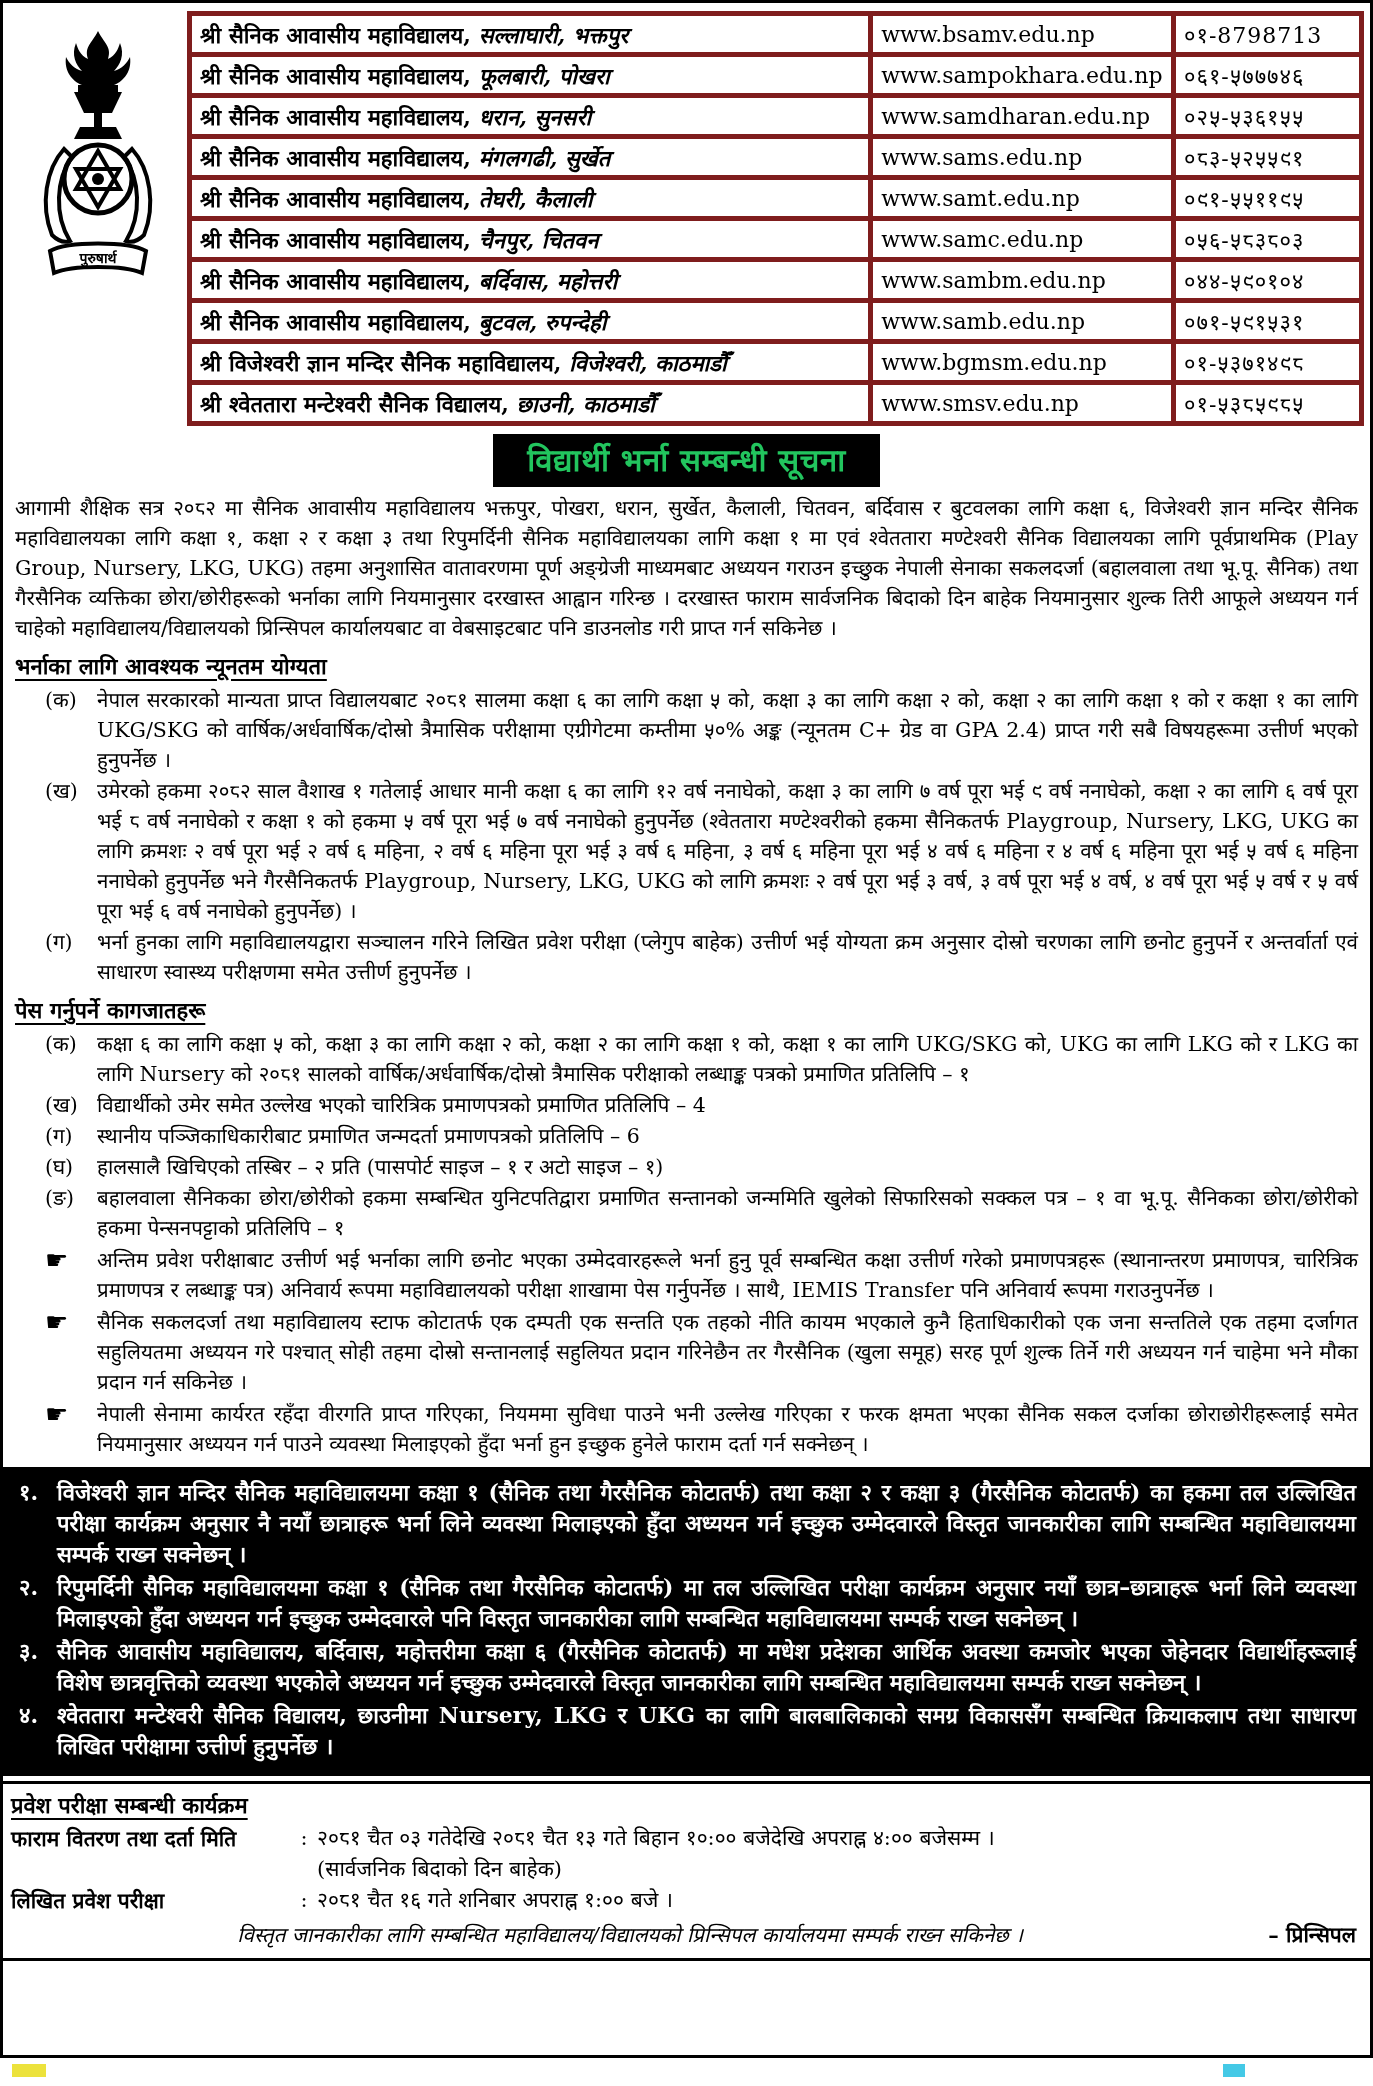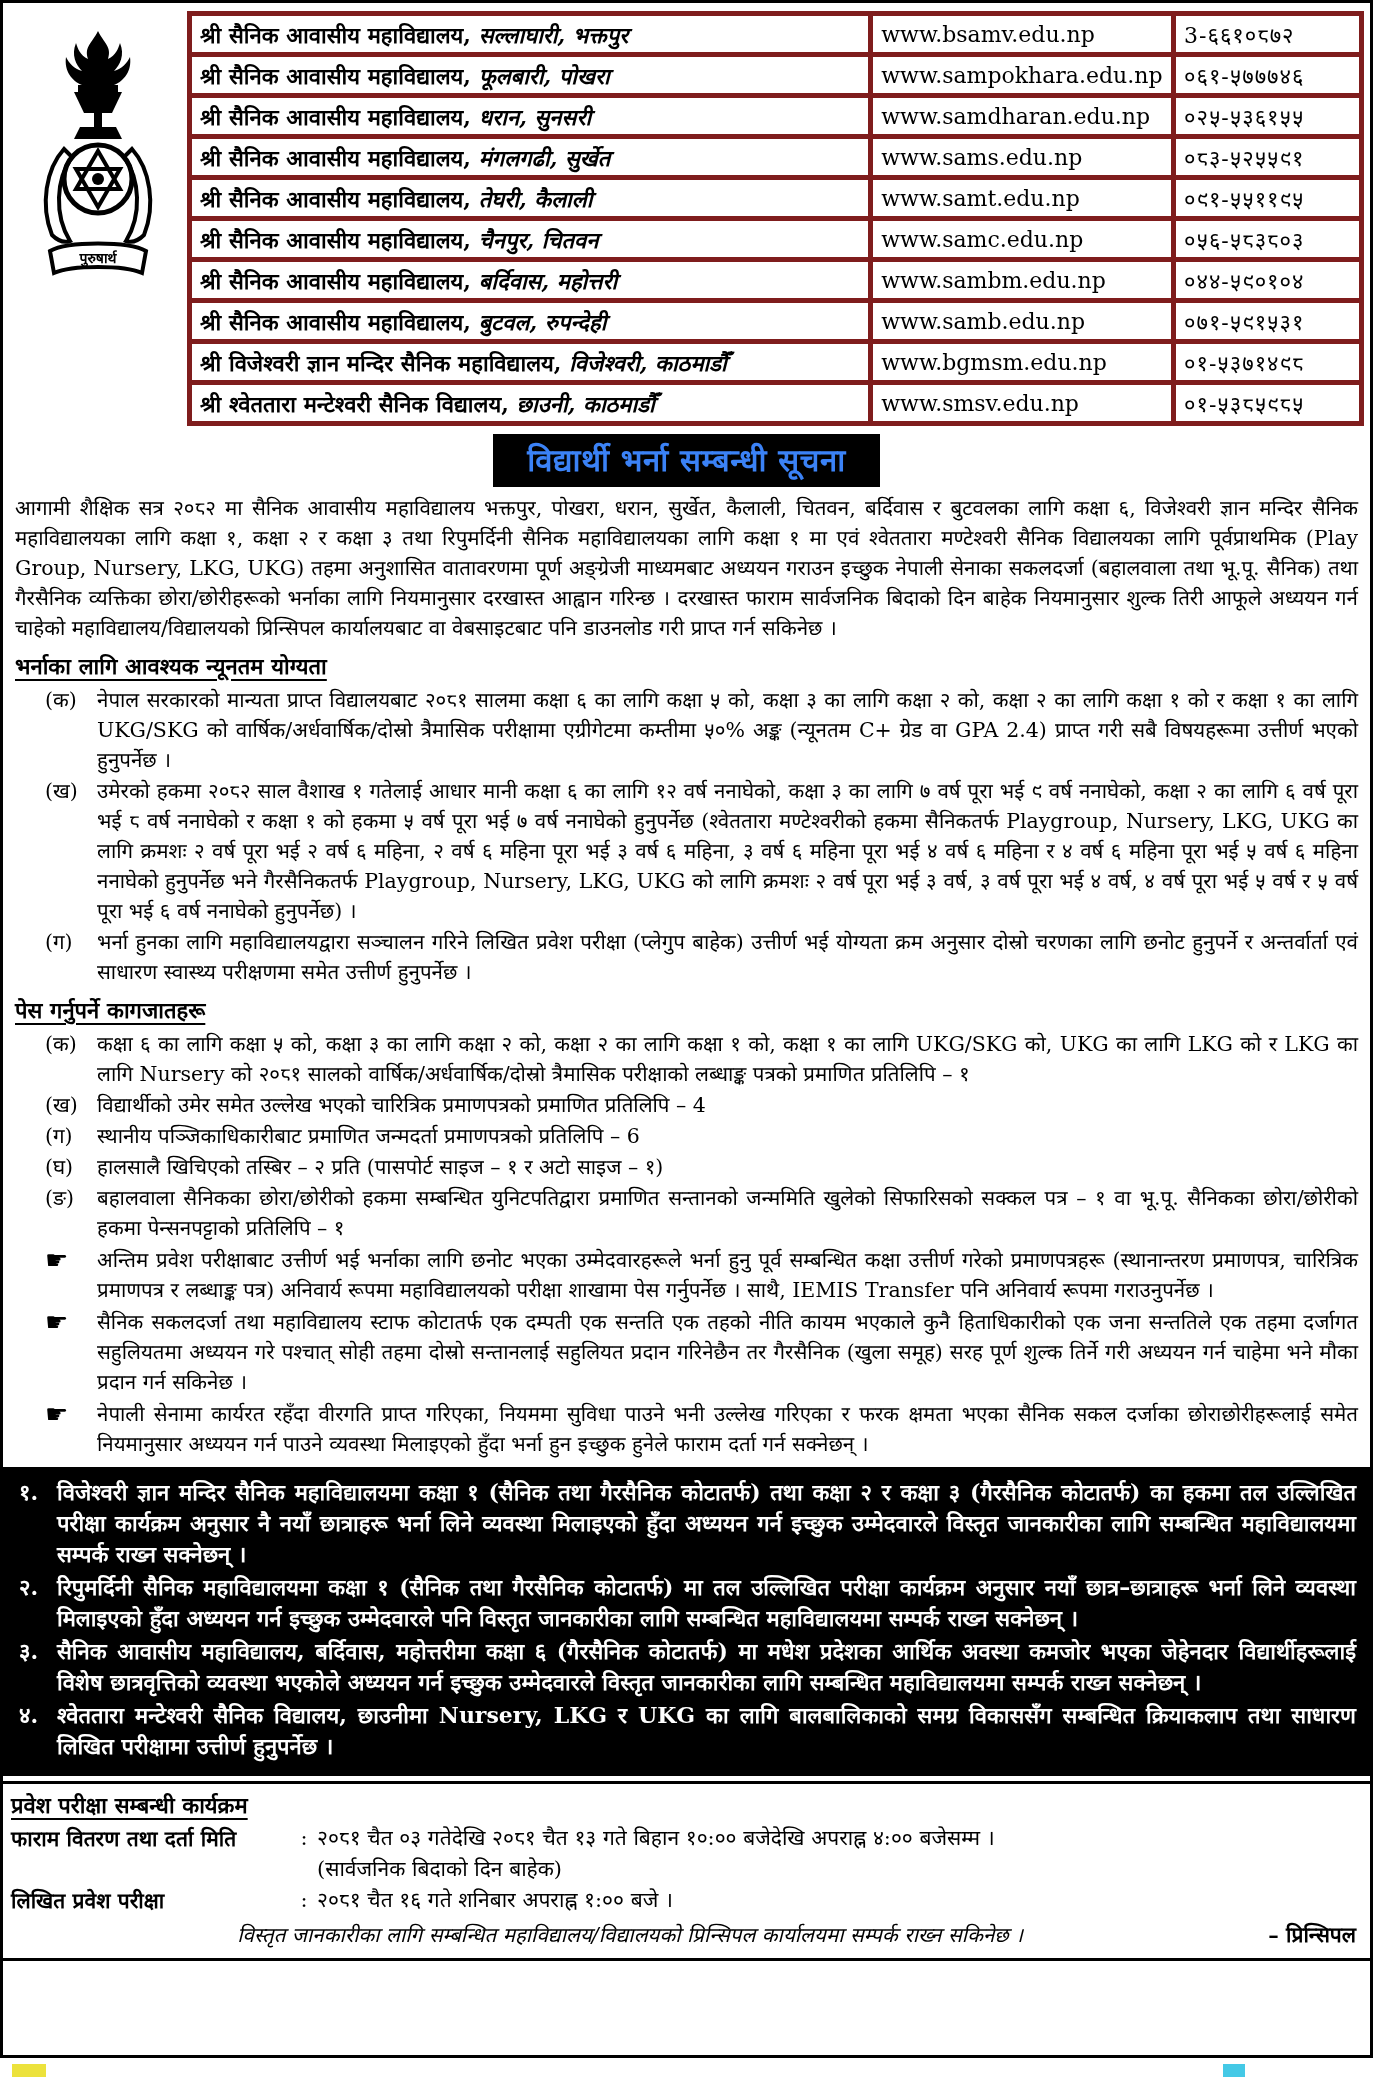--- a/index.html
+++ b/index.html
@@ -31,21 +31,21 @@
     white-space: nowrap;
     overflow: hidden;
   }
   td.c-name { width: 58%; font-weight: bold; }
   td.c-name .clg-loc { font-weight: bold; font-style: italic; }
   td.c-web { width: 21%; font-weight: normal; }
   td.c-phone { width: 16%; letter-spacing: 1px; }
   
   .banner-wrap { text-align: center; margin: 8px 0 6px; }
   .banner {
-    display: inline-block; background: #000; color: #3b82f6;
+    display: inline-block; background: #000; color: #22c55e;
     font-size: 31px; font-weight: bold; padding: 4px 34px 7px;
     letter-spacing: 0.5px;
   }
   
   .bodytext { padding: 0 12px; }
   .para { font-size: 20.5px; line-height: 30px; text-align: justify; }
   .sec-heading {
     font-size: 22px; font-weight: bold; margin: 7px 0 5px;
     text-decoration: underline; text-underline-offset: 5px; text-decoration-thickness: 2px;
   }
@@ -113,21 +113,21 @@
         <text x="70" y="234" text-anchor="middle" font-size="14" font-weight="bold" fill="#000">पुरुषार्थ</text>
       </svg>
     </div>
 
     <div class="table-col">
       <table class="clg-table">
         <tbody>
           <tr>
             <td class="c-name"><span>श्री सैनिक आवासीय महाविद्यालय,</span> <span class="clg-loc">सल्लाघारी, भक्तपुर</span></td>
             <td class="c-web">www.bsamv.edu.np</td>
-            <td class="c-phone">3-६६१०८७२</td>
+            <td class="c-phone">०१-8798713</td>
           </tr>
           <tr>
             <td class="c-name"><span>श्री सैनिक आवासीय महाविद्यालय,</span> <span class="clg-loc">फूलबारी, पोखरा</span></td>
             <td class="c-web">www.sampokhara.edu.np</td>
             <td class="c-phone">०६१-५७७७४६</td>
           </tr>
           <tr>
             <td class="c-name"><span>श्री सैनिक आवासीय महाविद्यालय,</span> <span class="clg-loc">धरान, सुनसरी</span></td>
             <td class="c-web">www.samdharan.edu.np</td>
             <td class="c-phone">०२५-५३६१५५</td>

